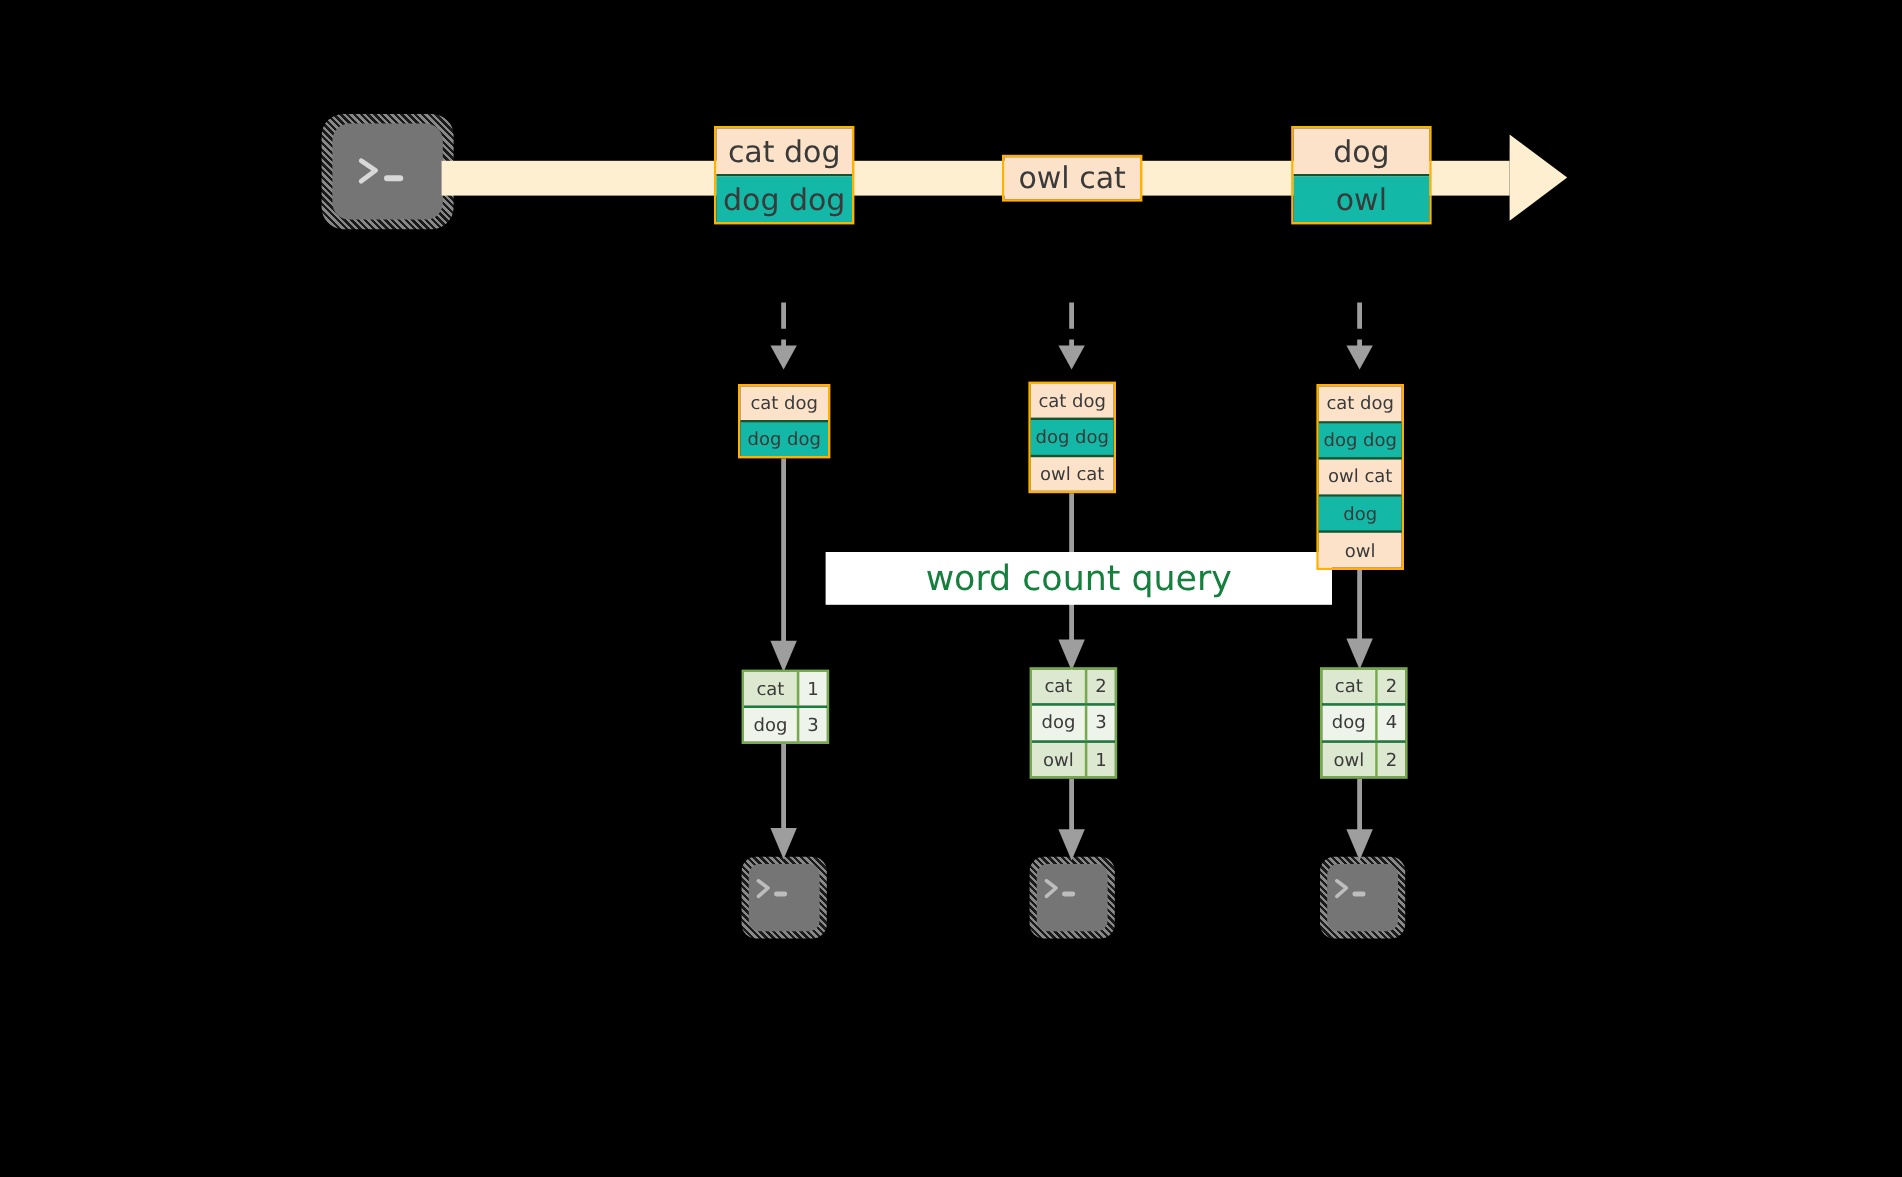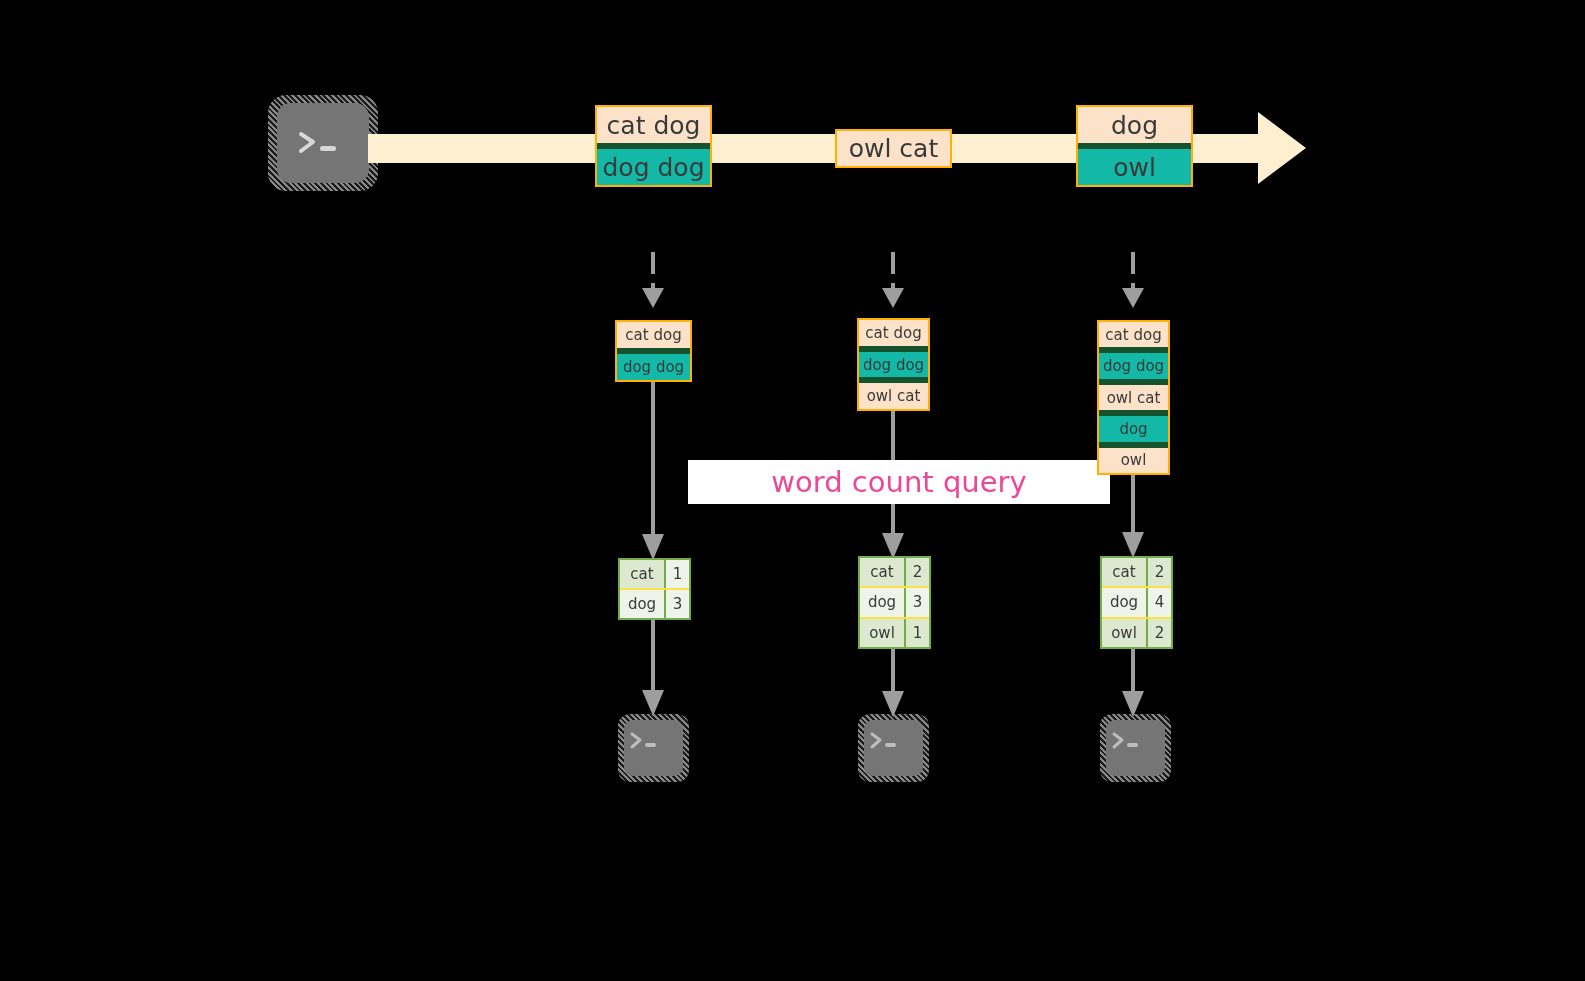--- a/index.html
+++ b/index.html
@@ -65,21 +65,21 @@
     z-index: 6;
   }
   .rec-row {
     box-sizing: border-box;
     flex: 1 1 0;
     display: flex;
     align-items: center;
     justify-content: center;
     color: #3a3a3a;
     white-space: nowrap;
-    border-bottom: 6px solid #14532d;
+    border-bottom: 2px solid #14532d;
   }
   .rec-row:last-child { border-bottom: none; }
   .rec-a { background: #FCE2C8; }
   .rec-b { background: #14b8a6; }
 
   
   .rec-big .rec-row { font-size: 25px; }
   
   .rec-small .rec-row { font-size: 15px; }
 
@@ -89,21 +89,21 @@
     box-sizing: border-box;
     border: 2px solid #74AD47;
     display: flex;
     flex-direction: column;
     z-index: 6;
   }
   .res-row {
     box-sizing: border-box;
     flex: 1 1 0;
     display: flex;
-    border-bottom: 2px solid #fde047;
+    border-bottom: 2px solid #15803d;
   }
   .res-row:last-child { border-bottom: none; }
   .res-word {
     box-sizing: border-box;
     display: flex;
     align-items: center;
     justify-content: center;
     border-right: 2px solid #74AD47;
     font-size: 15px;
     color: #3a3a3a;
@@ -131,21 +131,21 @@
   .label-band {
     position: absolute;
     background: #FFFFFF;
     display: flex;
     align-items: center;
     justify-content: center;
     z-index: 5;
   }
   .label-band span {
     font-size: 29px;
-    color: #ec4899;
+    color: #15803d;
     white-space: nowrap;
   }
 </style>
 </head>
 <body>
 
 <div id="stage">
 
   <div class="terminal" style="left:268px; top:95px; width:110px; height:96px; border-radius:18px;">
     <div class="terminal-inner" style="left:9px; top:8px; right:9px; bottom:8px;"></div>

